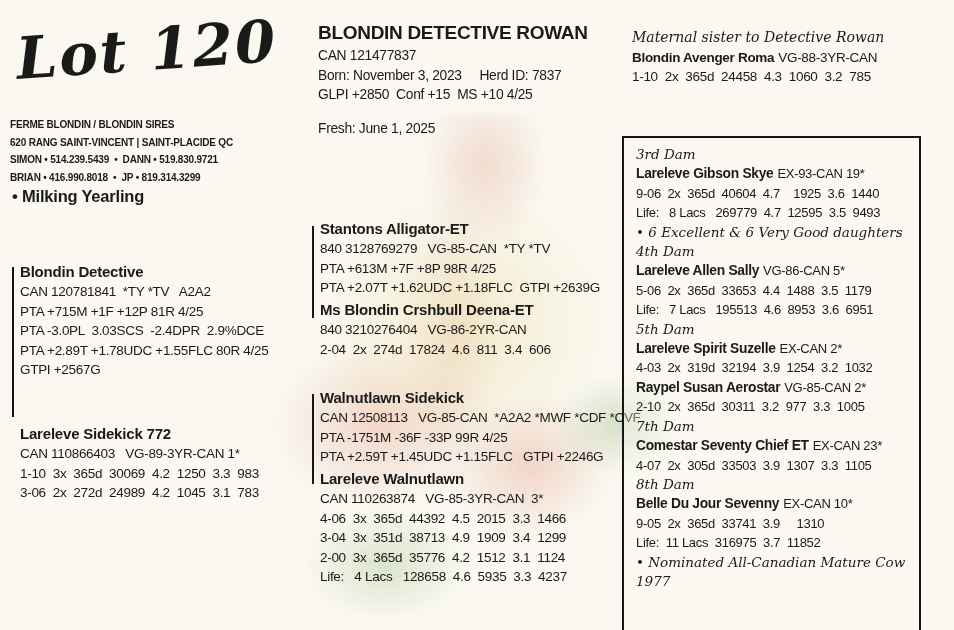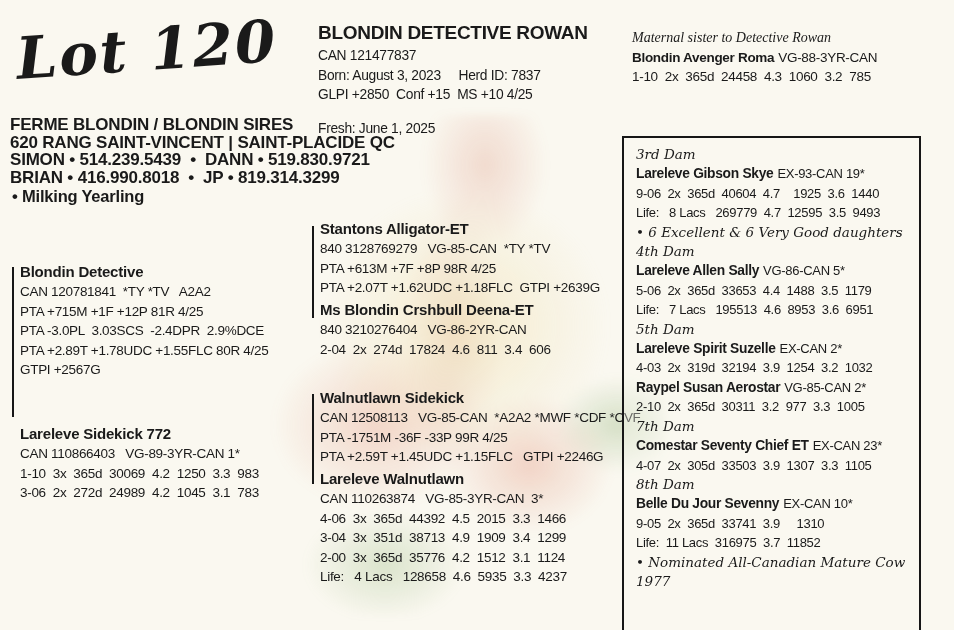--- a/index.html
+++ b/index.html
@@ -26,40 +26,40 @@
   }
 
   .lot-script{
     position:absolute; left:16px; top:16px;
     font-family:"DejaVu Serif", serif; font-style:italic; font-weight:700;
     font-size:58px; letter-spacing:2px; transform:rotate(-4deg);
   }
 
   .farm-info{
     position:absolute; left:10px; top:116px;
-    font-weight:700; font-size:17px; line-height:17.5px; letter-spacing:-0.2px;
+    font-weight:700; font-size:10px; line-height:17.5px; letter-spacing:-0.2px;
   }
   .category{
     position:absolute; left:12px; top:187px;
     font-weight:700; font-size:16.5px; letter-spacing:-0.2px;
   }
 
   .block{ position:absolute; font-size:13.5px; line-height:19.5px; letter-spacing:-0.3px; }
   .block-head{ font-weight:700; font-size:15px; letter-spacing:-0.2px; line-height:20px; }
 
   .bracket{ position:absolute; width:2px; background:#161616; }
 
   .title-block{ position:absolute; left:318px; top:22px; }
   .animal-name{ font-weight:700; font-size:19px; letter-spacing:-0.3px; line-height:22px; }
   .title-lines{ font-size:13.8px; line-height:19.5px; letter-spacing:-0.3px; margin-top:2px; }
   .fresh-line{ position:absolute; left:318px; top:121px; font-size:13.8px; letter-spacing:-0.3px; }
 
   .maternal{ position:absolute; left:632px; top:28px; font-size:13.5px; line-height:19.5px; letter-spacing:-0.3px; }
   .serif-i{ font-family:"DejaVu Serif", serif; font-style:italic; letter-spacing:0; }
-  .maternal .serif-i{ font-size:14px;font-family:Liberation Serif, serif; }
+  .maternal .serif-i{ font-size:14px; }
   .nameline .b{ margin-right:4px; }
 
   .dam-box{
     position:absolute; left:622px; top:136px; width:299px; height:510px;
     border:2.5px solid #161616; box-sizing:border-box;
     padding:7px 4px 0 12px;
     font-size:13px; line-height:19.4px; letter-spacing:-0.3px;
     background:rgba(250,248,240,0.35);
   }
   .dam-label{ font-family:"DejaVu Serif", serif; font-style:italic; font-size:13.5px; letter-spacing:0; }
@@ -92,21 +92,21 @@
   <div class="block" style="left:20px; top:424px;">
     <div class="block-head">Lareleve Sidekick 772</div>
     <div class="pre">CAN 110866403   VG-89-3YR-CAN 1*
 1-10  3x  365d  30069  4.2  1250  3.3  983
 3-06  2x  272d  24989  4.2  1045  3.1  783</div>
   </div>
 
   <div class="title-block">
     <div class="animal-name">BLONDIN DETECTIVE ROWAN</div>
     <div class="title-lines pre">CAN 121477837
-Born: August 3, 2023     Herd ID: 7837
+Born: November 3, 2023     Herd ID: 7837
 GLPI +2850  Conf +15  MS +10 4/25</div>
   </div>
   <div class="fresh-line">Fresh: June 1, 2025</div>
 
   <div class="bracket" style="left:312px; top:226px; height:92px;"></div>
   <div class="block" style="left:320px; top:219px;">
     <div class="block-head">Stantons Alligator-ET</div>
     <div class="pre">840 3128769279   VG-85-CAN  *TY *TV
 PTA +613M +7F +8P 98R 4/25
 PTA +2.07T +1.62UDC +1.18FLC  GTPI +2639G</div>

